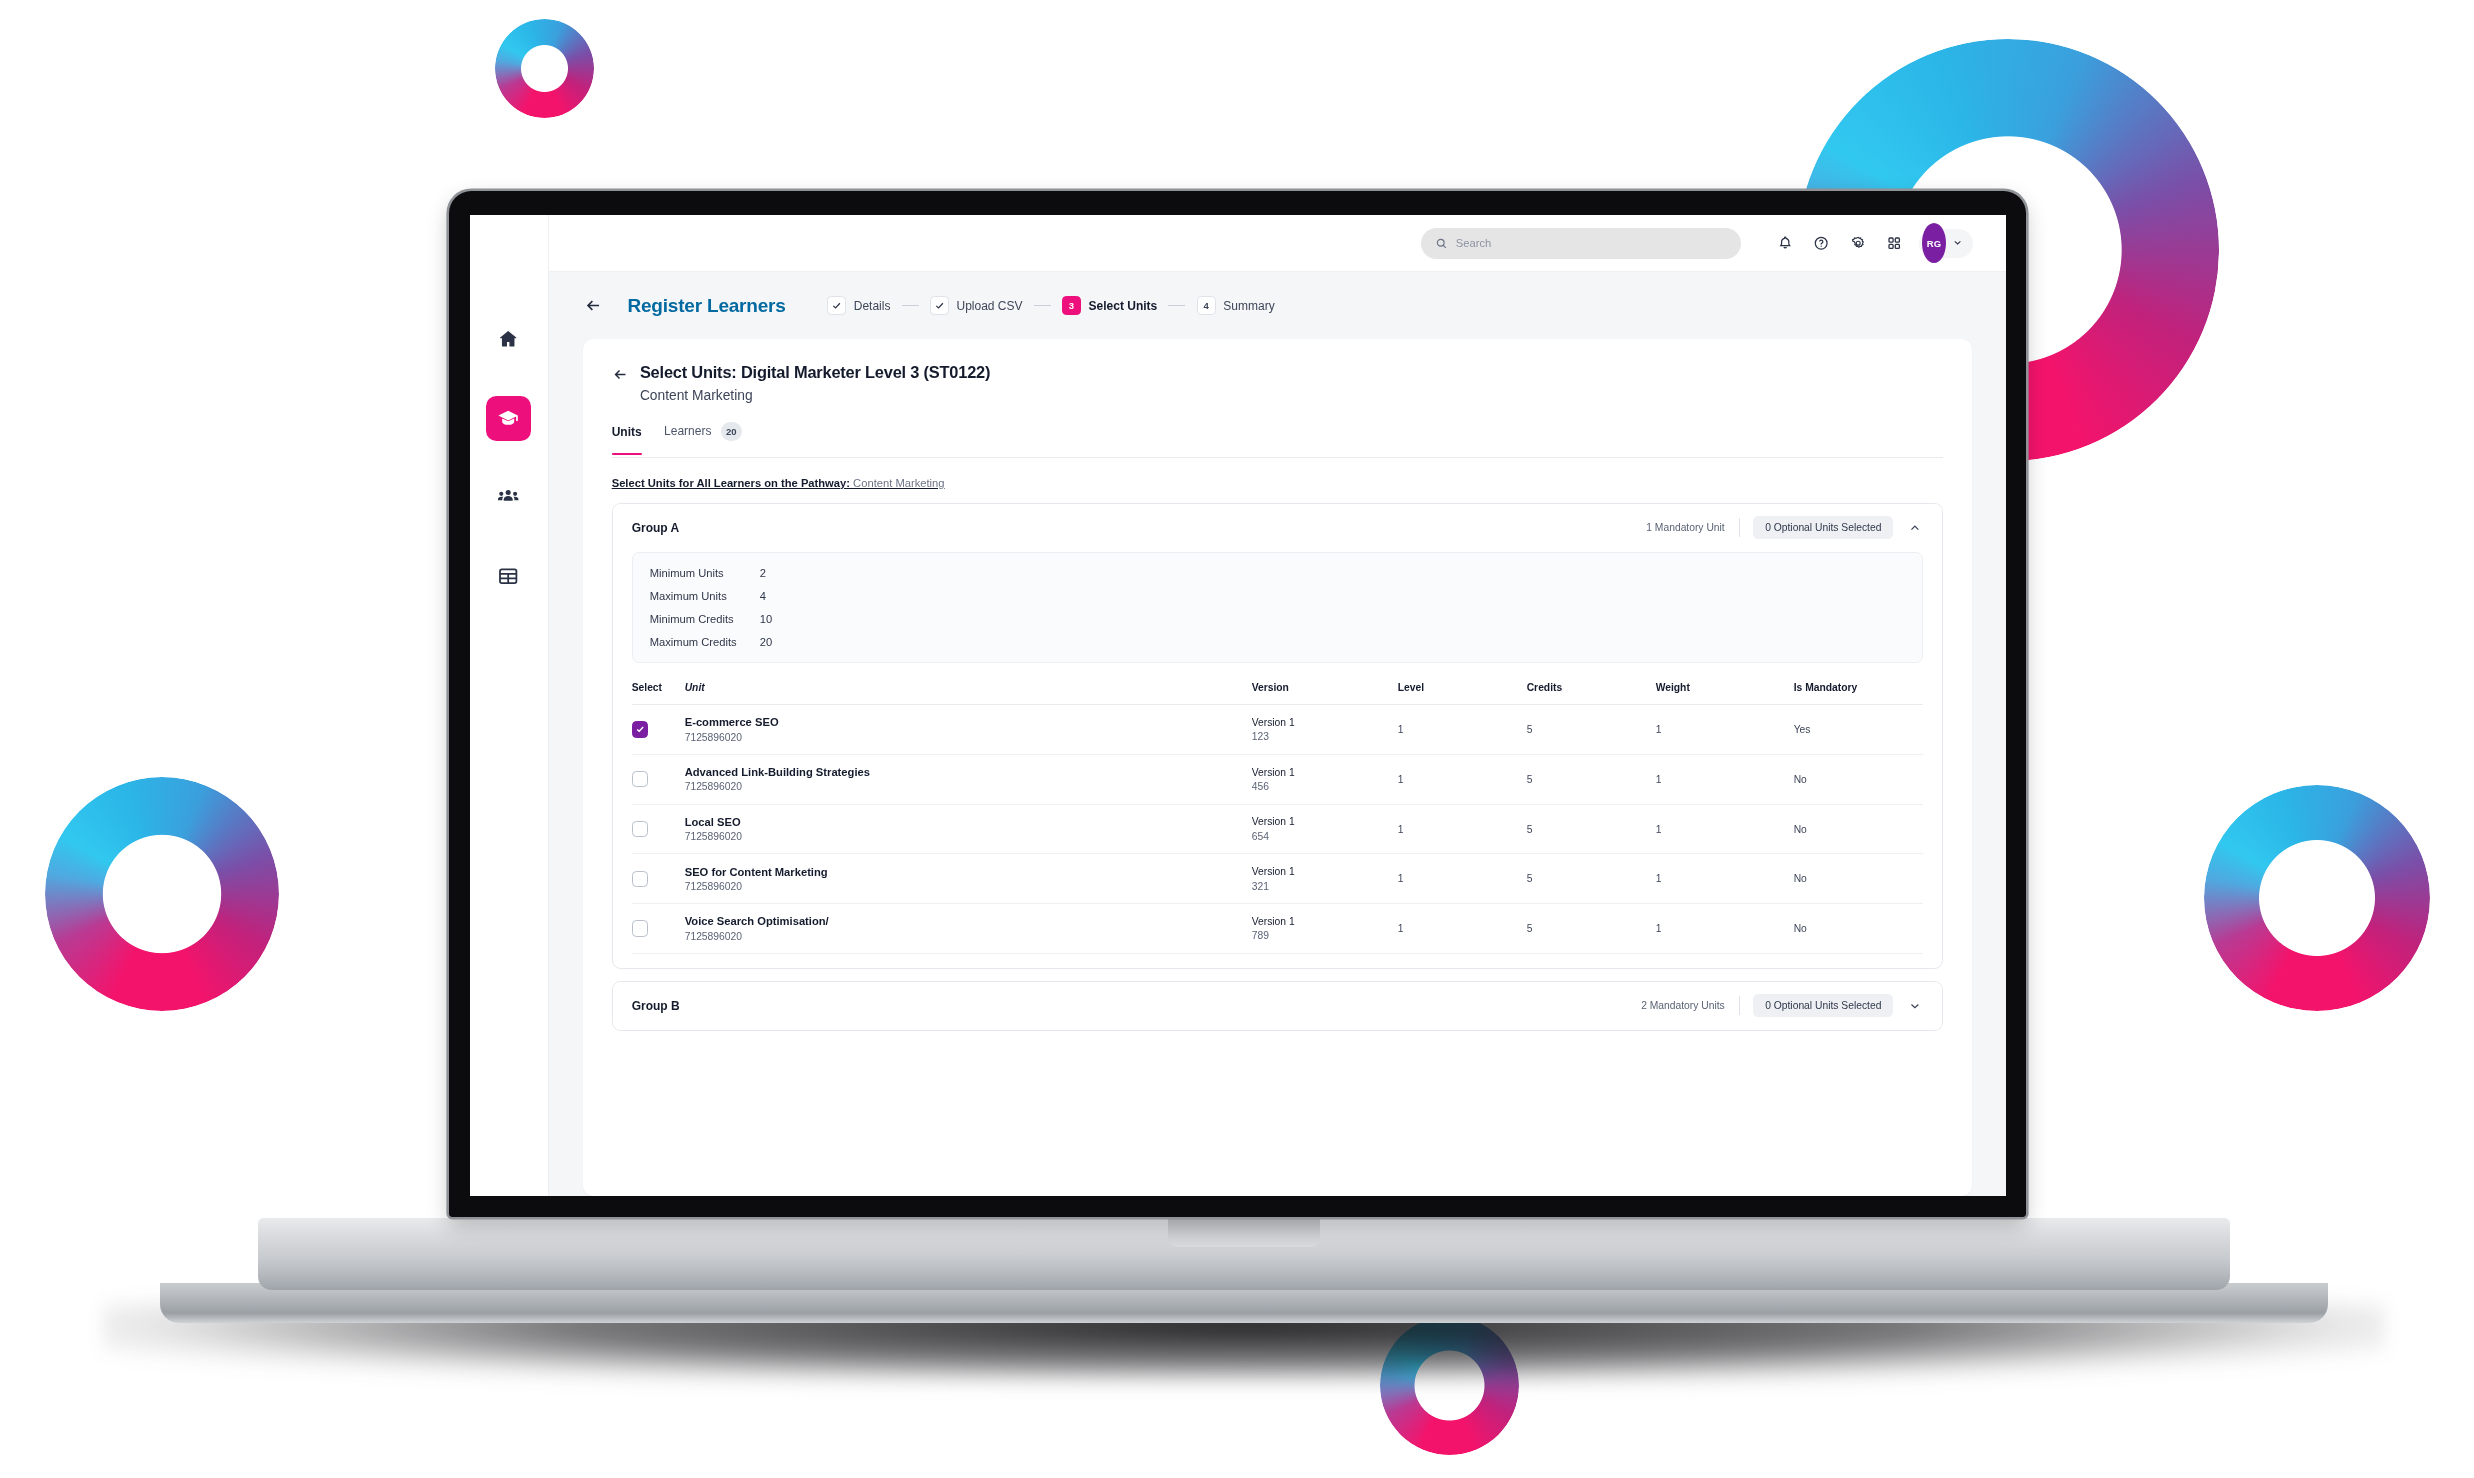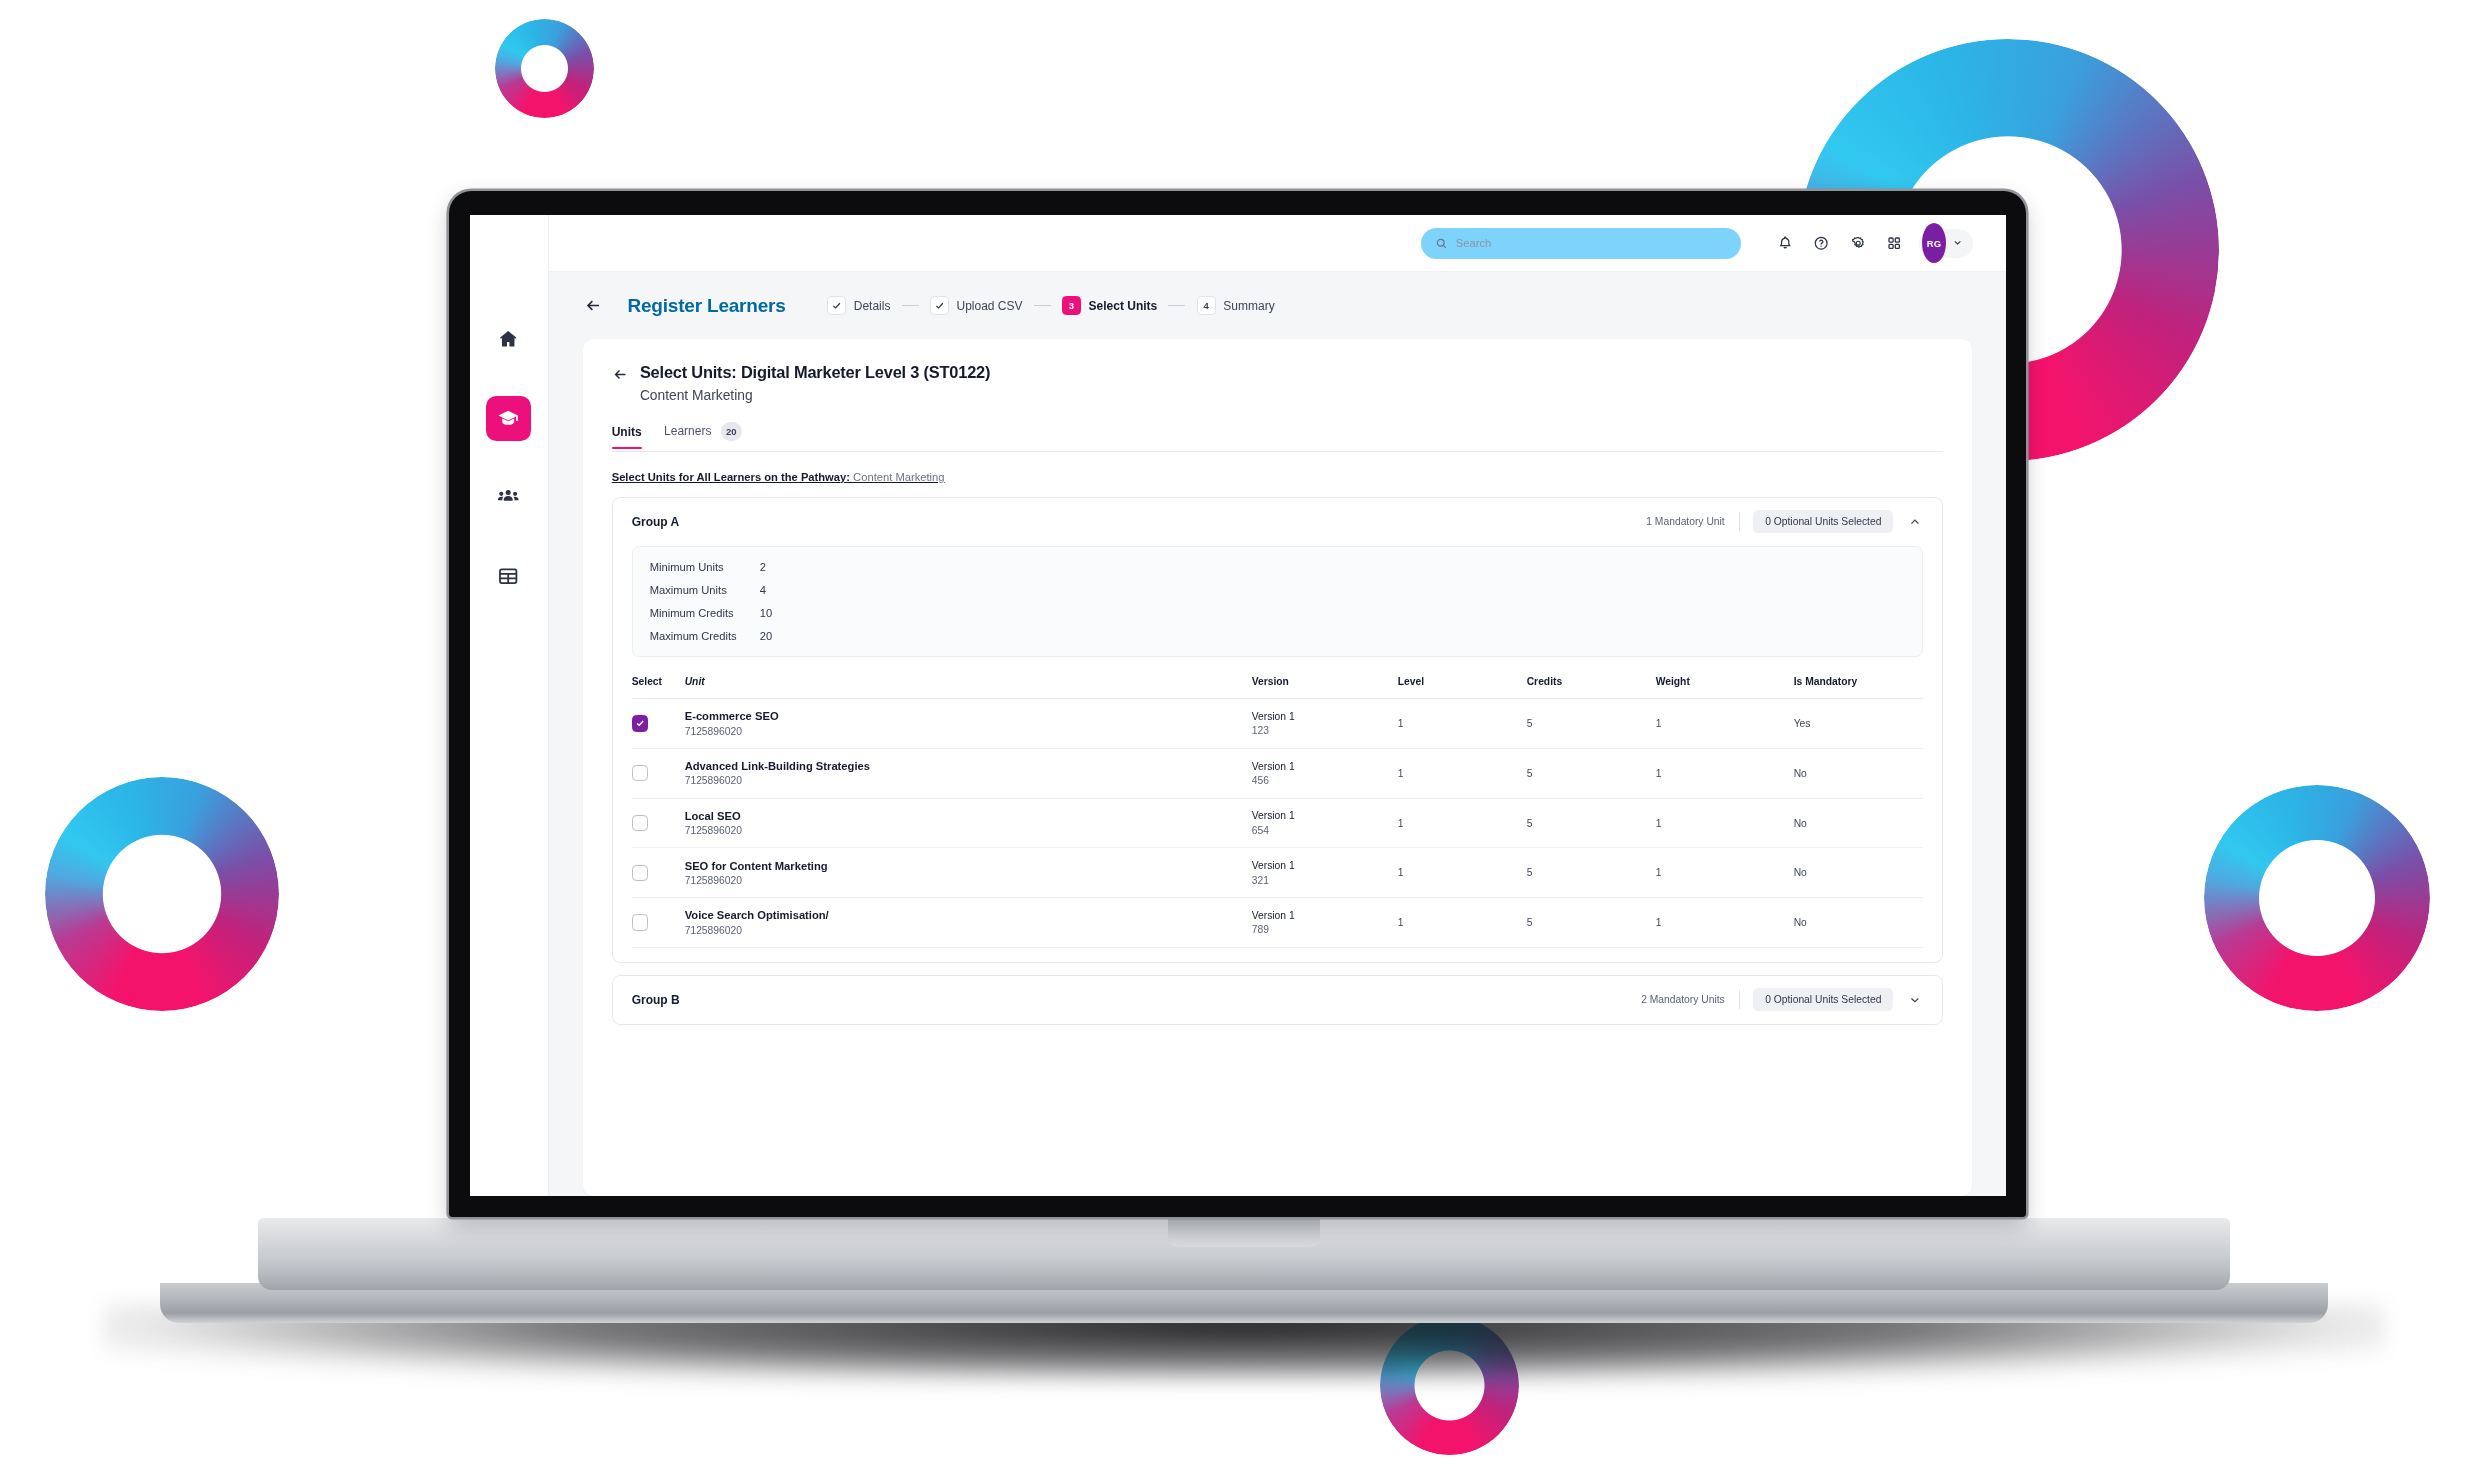--- a/index.html
+++ b/index.html
@@ -73,21 +73,21 @@
   .side-ico.active{ background:#ec0f7c; color:#fff; }
   .side-ico svg{ width:22.4px; height:22.4px; display:block; }
 
   .right { flex:1; display:flex; flex-direction:column; min-width:0; }
 
   .topbar{
     height:57px; flex:0 0 57px; background:#fff; display:flex; align-items:center;
     justify-content:flex-end; padding-right:33px; gap:3.4px; border-bottom:0.9px solid #eef0f3;
   }
   .searchbox{
-    width:320px; height:31px; background:#7dd3fc; border-radius:15.5px;
+    width:320px; height:31px; background:#e5e5e5; border-radius:15.5px;
     display:flex; align-items:center; gap:7.7px; padding:0 13.8px; margin-right:24px;
   }
   .searchbox svg{ width:13px; height:13px; color:#6b7385; flex:0 0 auto; }
   .searchbox input{
     border:0; background:transparent; outline:none; width:100%;
     font-family:"Liberation Sans", sans-serif; font-size:11.2px; color:#333a4c;
   }
   .searchbox input::placeholder{ color:#8b93a3; }
   .tbtn{ width:33px; height:33px; display:flex; align-items:center; justify-content:center; color:#2b3245; }
   .tbtn svg{ width:16.4px; height:16.4px; display:block; }
@@ -127,21 +127,21 @@
     background:#fff; border-radius:10.3px; height:100%;
     padding:24px 29px 0 29px; box-shadow:0 0.9px 1.7px rgba(20,27,45,.05);
   }
   .card-head{ display:flex; align-items:flex-start; gap:11.2px; }
   .card-back{ width:17px; height:17px; color:#222a3d; margin-top:3.4px; flex:0 0 auto; }
   .card-back svg{ width:17px; height:17px; display:block; }
   .card-title{ font-size:16.4px; font-weight:bold; color:#141b2d; letter-spacing:-0.2px; }
   .card-sub{ font-size:13.8px; color:#3d4558; margin-top:6px; }
 
   .tabs{ display:flex; align-items:center; gap:22.4px; margin-top:19px; border-bottom:0.9px solid #e8eaee; }
-  .tab{ font-size:12px; color:#4b5468; padding-bottom:10px; position:relative; }
+  .tab{ font-size:12px; color:#4b5468; padding-bottom:16px; position:relative; }
   .tab.active{ font-weight:bold; color:#141b2d; }
   .tab.active::after{ content:""; position:absolute; left:0; right:0; bottom:-0.9px; height:2.6px; background:#ec0f7c; border-radius:1.7px; }
   .tab-badge{
     display:inline-flex; align-items:center; justify-content:center; min-width:19px; height:19px;
     border-radius:9.5px; background:#e5e8ed; color:#3d4558; font-size:9.5px; font-weight:bold;
     margin-left:6px; padding:0 5.2px; vertical-align:middle;
   }
 
   .section-note{ margin-top:19px; font-size:11.2px; color:#141b2d; font-weight:bold;text-decoration:underline; }
   .section-note span{ font-weight:normal; color:#6b7385; }

